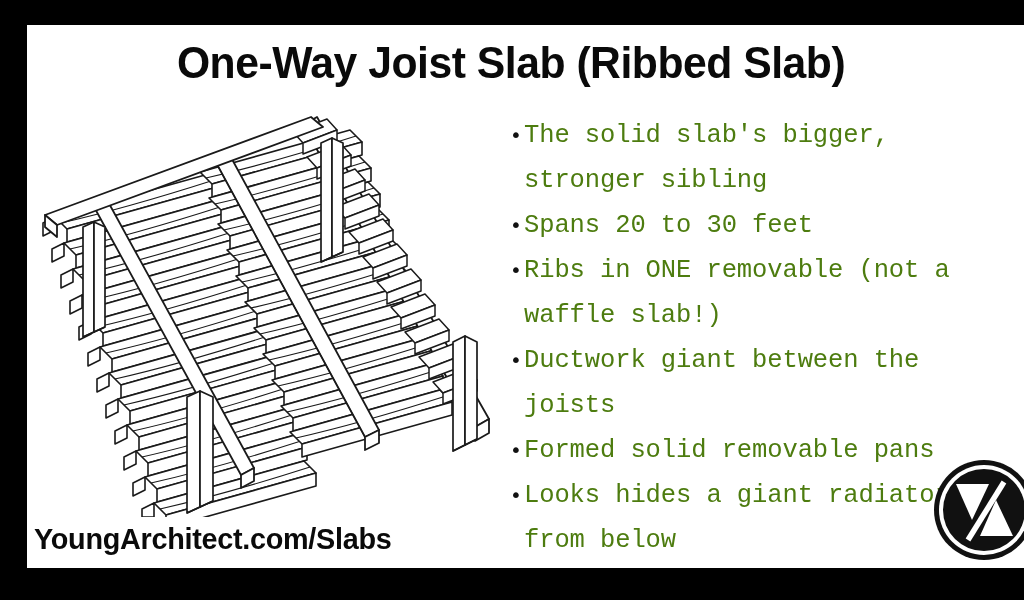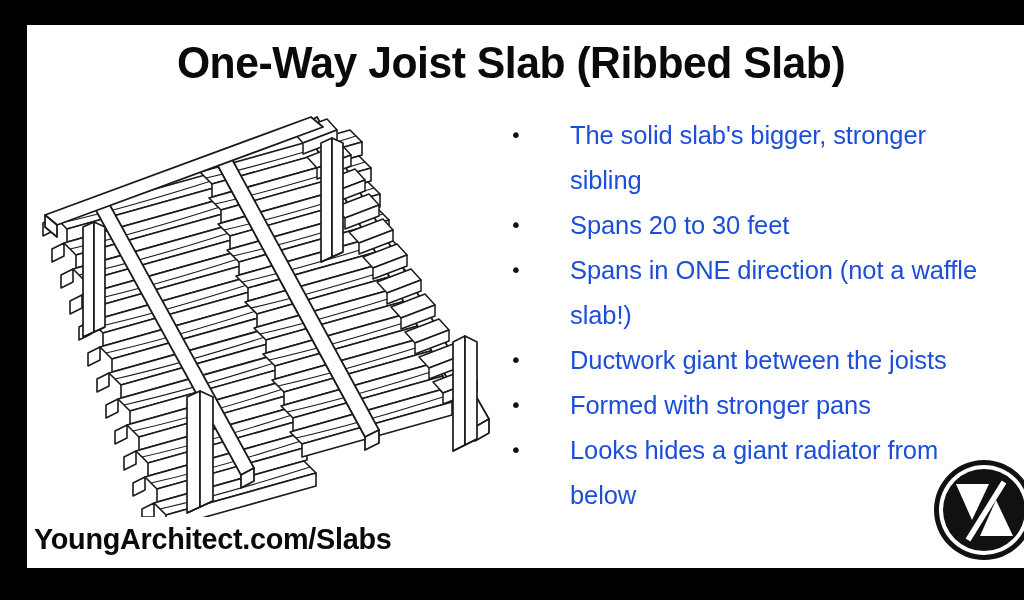--- a/index.html
+++ b/index.html
@@ -82,26 +82,25 @@
     flex: 0 0 auto;
     width: 14px;
     font-family: "DejaVu Sans", sans-serif;
     font-size: 20px;
     line-height: 45px;
     color: #111111;
     text-align: left;
   }
   .bullet-text {
     flex: 1 1 auto;
-    font-family: Liberation Sans, sans-serif;
+    font-family: Liberation Mono, monospace;
     font-size: 25.5px;
     line-height: 45px;
-    color: #1d4ed8;
+    color: #4d7c0f;
     letter-spacing: -0.1px;
-    margin-left: 46px;
   }
 
   
   #footer-url {
     position: absolute;
     left: 7px;
     bottom: 12px;
     font-family: "Liberation Sans", sans-serif;
     font-weight: bold;
     font-size: 30px;
@@ -317,31 +316,31 @@
         <span class="bullet-text">The solid slab's bigger, stronger sibling</span>
       </div>
 
       <div class="bullet-row">
         <span class="bullet-dot">•</span>
         <span class="bullet-text">Spans 20 to 30 feet</span>
       </div>
 
       <div class="bullet-row">
         <span class="bullet-dot">•</span>
-        <span class="bullet-text">Spans in ONE direction (not a waffle slab!)</span>
+        <span class="bullet-text">Ribs in ONE removable (not a waffle slab!)</span>
       </div>
 
       <div class="bullet-row">
         <span class="bullet-dot">•</span>
         <span class="bullet-text">Ductwork giant between the joists</span>
       </div>
 
       <div class="bullet-row">
         <span class="bullet-dot">•</span>
-        <span class="bullet-text">Formed with stronger pans</span>
+        <span class="bullet-text">Formed solid removable pans</span>
       </div>
 
       <div class="bullet-row">
         <span class="bullet-dot">•</span>
         <span class="bullet-text">Looks hides a giant radiator from below</span>
       </div>
 
     </div>
 
     <div id="footer-url">YoungArchitect.com/Slabs</div>

